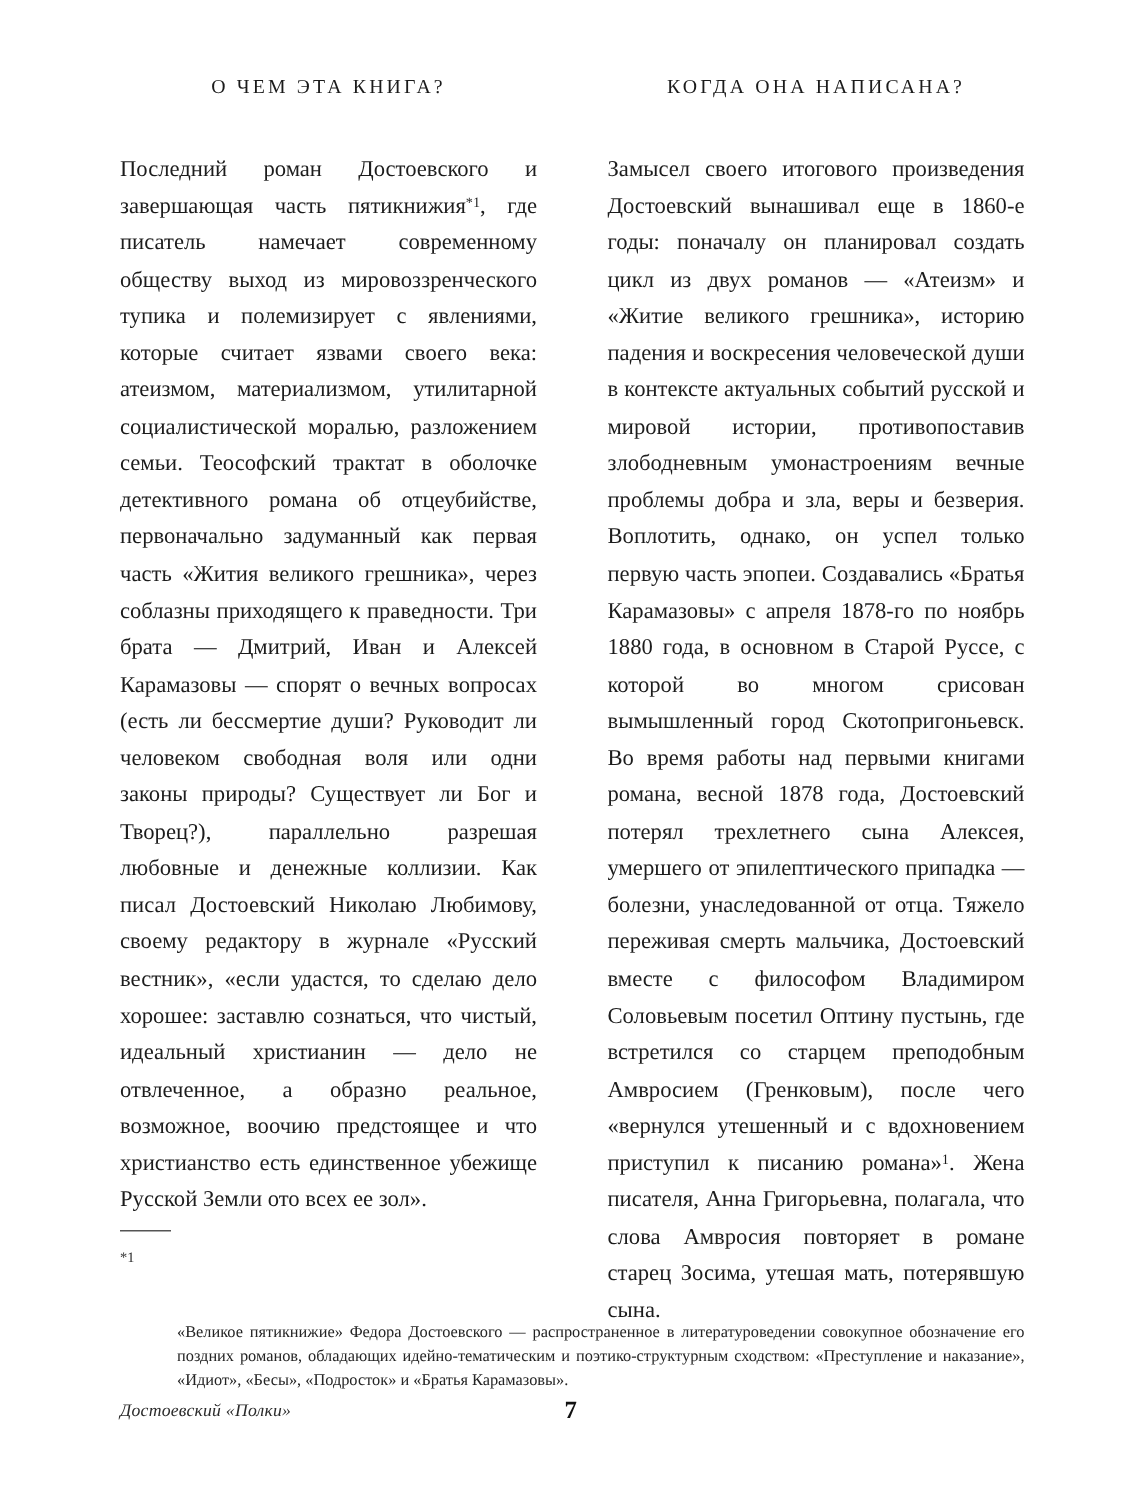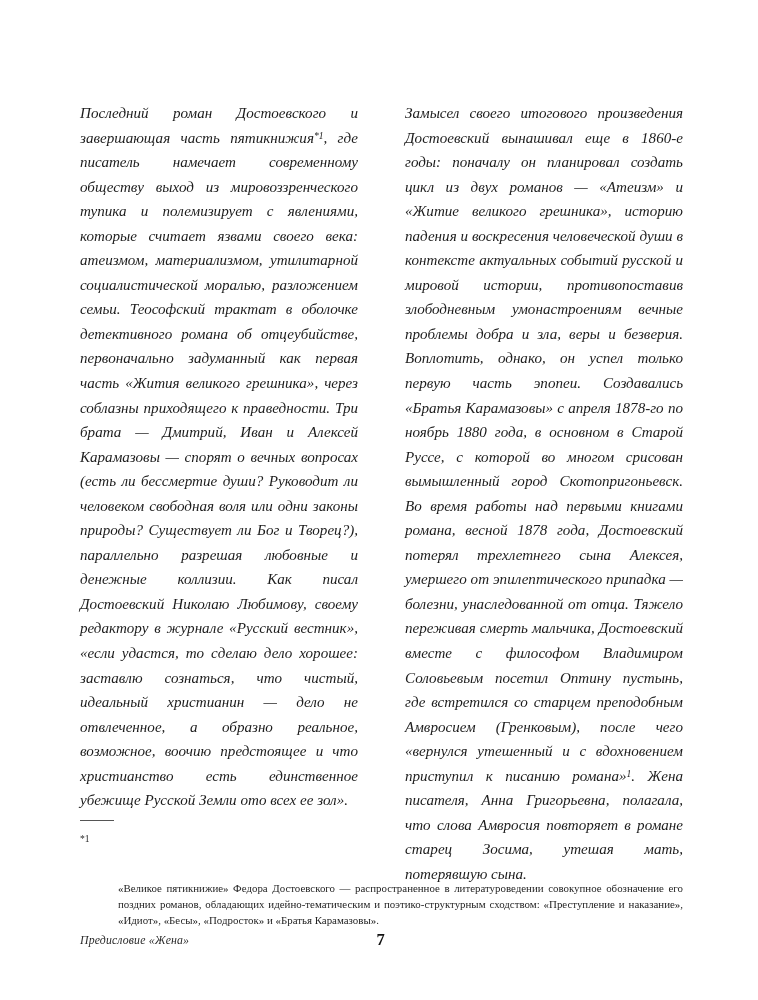--- a/index.html
+++ b/index.html
@@ -45,21 +45,20 @@
 
   
   .columns {
     position: absolute;
     top: 101px;
     left: 80px;
     width: 603px;
     display: flex;
     gap: 47px;
     align-items: flex-start;
-    font-style: italic;
   }
   .col {
     width: 278px;
   }
   .col p {
     margin: 0;
     font-size: 15.1px;
     line-height: 24.55px;
     text-align: justify;
     text-justify: inter-word;
@@ -134,20 +133,24 @@
     font-weight: bold;
     color: #111;
     transform: translateX(-1px);
   }
 </style>
 </head>
 <body>
 
 <div class="page">
 
+  <div class="headers">
+    <div class="col-head">О ЧЕМ ЭТА КНИГА?</div>
+    <div class="col-head">КОГДА ОНА НАПИСАНА?</div>
+  </div>
 
   <div class="columns">
 
     <div class="col">
       <p><span>Последний роман Достоевского и завершающая часть пятикнижия</span><sup>*1</sup><span>, где писатель намечает современному обществу выход из мировоззренческого тупика и полемизирует с явлениями, которые считает язвами своего века: атеизмом, материализмом, утилитарной социалистической моралью, разложением семьи. Теософский трактат в оболочке детективного романа об отцеубийстве, первоначально задуманный как первая часть «Жития великого грешника», через соблазны приходящего к праведности. Три брата — Дмитрий, Иван и Алексей Карамазовы — спорят о вечных вопросах (есть ли бессмертие души? Руководит ли человеком свободная воля или одни законы природы? Существует ли Бог и Творец?), параллельно разрешая любовные и денежные коллизии. Как писал Достоевский Николаю Любимову, своему редактору в журнале «Русский вестник», «если удастся, то сделаю дело хорошее: заставлю сознаться, что чистый, идеальный христианин — дело не отвлеченное, а образно реальное, возможное, воочию предстоящее и что христианство есть единственное убежище Русской Земли ото всех ее зол».</span></p>
     </div>
 
     <div class="col">
       <p><span>Замысел своего итогового произведения Достоевский вынашивал еще в 1860-е годы: поначалу он планировал создать цикл из двух романов — «Атеизм» и «Житие великого грешника», историю падения и воскресения человеческой души в контексте актуальных событий русской и мировой истории, противопоставив злободневным умонастроениям вечные проблемы добра и зла, веры и безверия. Воплотить, однако, он успел только первую часть эпопеи. Создавались «Братья Карамазовы» с апреля 1878-го по ноябрь 1880 года, в основном в Старой Руссе, с которой во многом срисован вымышленный город Скотопригоньевск. Во время работы над первыми книгами романа, весной 1878 года, Достоевский потерял трехлетнего сына Алексея, умершего от эпилептического припадка — болезни, унаследованной от отца. Тяжело переживая смерть мальчика, Достоевский вместе с философом Владимиром Соловьевым посетил Оптину пустынь, где встретился со старцем преподобным Амвросием (Гренковым), после чего «вернулся утешенный и с вдохновением приступил к писанию романа»</span><sup>1</sup><span>. Жена писателя, Анна Григорьевна, полагала, что слова Амвросия повторяет в романе старец Зосима, утешая мать, потерявшую сына.</span></p>
     </div>
@@ -155,17 +158,17 @@
   </div>
 
   <div class="footnote-rule"></div>
 
   <div class="footnote">
     <div class="footnote-marker">*1</div>
     <div class="footnote-body">«Великое пятикнижие» Федора Достоевского — распространенное в литературоведении совокупное обозначение его поздних романов, обладающих идейно-тематическим и поэтико-структурным сходством: «Преступление и наказание», «Идиот», «Бесы», «Подросток» и «Братья Карамазовы».</div>
   </div>
 
   <div class="footer">
-    <div class="footer-title">Предисловие «Жена»</div>
+    <div class="footer-title">Достоевский «Полки»</div>
     <div class="footer-pageno">7</div>
   </div>
 
 </div>
 
 </body></html>

